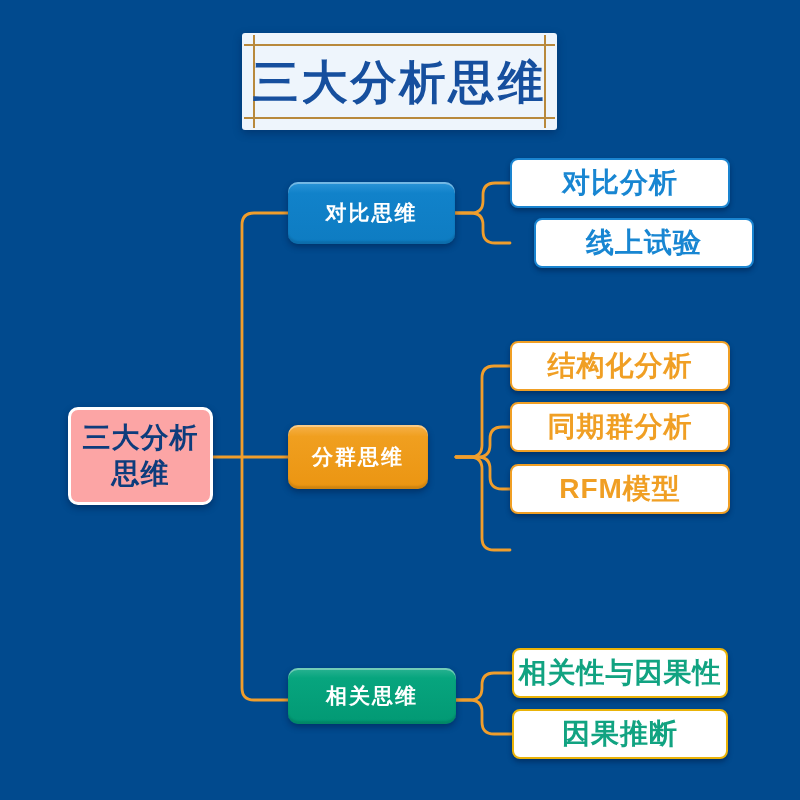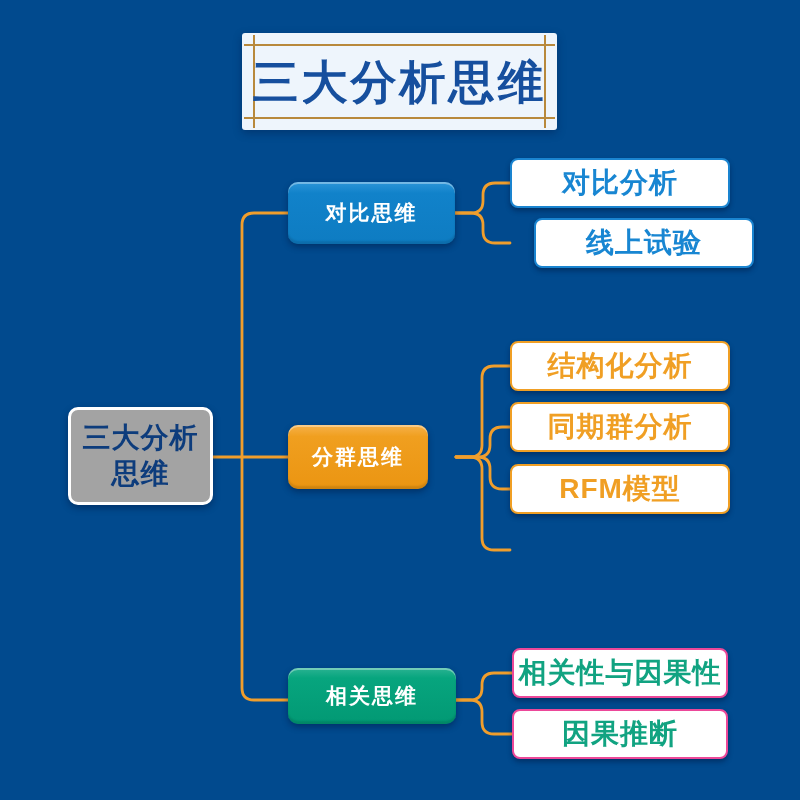--- a/index.html
+++ b/index.html
@@ -42,21 +42,21 @@
   svg.connectors{position:absolute;left:0;top:0;z-index:1;}
 
   
   .node{
     position:absolute;z-index:2;
     display:flex;align-items:center;justify-content:center;
     font-weight:bold;box-sizing:border-box;
   }
   .root-node{
     left:68px;top:407px;width:145px;height:98px;
-    background:#a3a3a3;border:3px solid #ffffff;border-radius:10px;
+    background:#fca5a5;border:3px solid #ffffff;border-radius:10px;
     box-shadow:0 3px 7px rgba(0,15,50,.4);
     color:#0d3c7c;font-size:28px;line-height:36px;text-align:center;
     flex-direction:column;letter-spacing:1px;
   }
   .branch-node{
     color:#ffffff;font-size:21px;letter-spacing:2px;border-radius:10px;
     box-shadow:0 3px 6px rgba(0,15,50,.4), inset 0 2px 0 rgba(255,255,255,.35), inset 0 -3px 2px rgba(0,0,0,.12);
   }
   .branch-blue{
     left:288px;top:182px;width:167px;height:62px;
@@ -71,21 +71,21 @@
     background:linear-gradient(#2ab392 0%, #07a57e 18%, #029974 100%);
   }
   .child-node{
     background:#ffffff;border-radius:8px;font-size:28px;
     width:220px;height:50px;left:510px;
     box-shadow:0 3px 5px rgba(0,15,50,.4);
     letter-spacing:1px;
   }
   .child-blue{border:2px solid #1a84d0;color:#1886d2;}
   .child-orange{border:2px solid #f09f24;color:#f09f24;}
-  .child-green{border:2px solid #ec4899;color:#11a381;}
+  .child-green{border:2px solid #eab308;color:#11a381;}
 
   .b1c1{top:158px;}
   .b1c2{top:218px;margin-left:24px;}
   .b2c1{top:341px;}
   .b2c2{top:402px;}
   .b2c3{top:464px;}
   .b2c4{top:525px;}
   .b3c1{top:648px;left:512px;width:216px;}
   .b3c2{top:709px;left:512px;width:216px;}
 </style>

